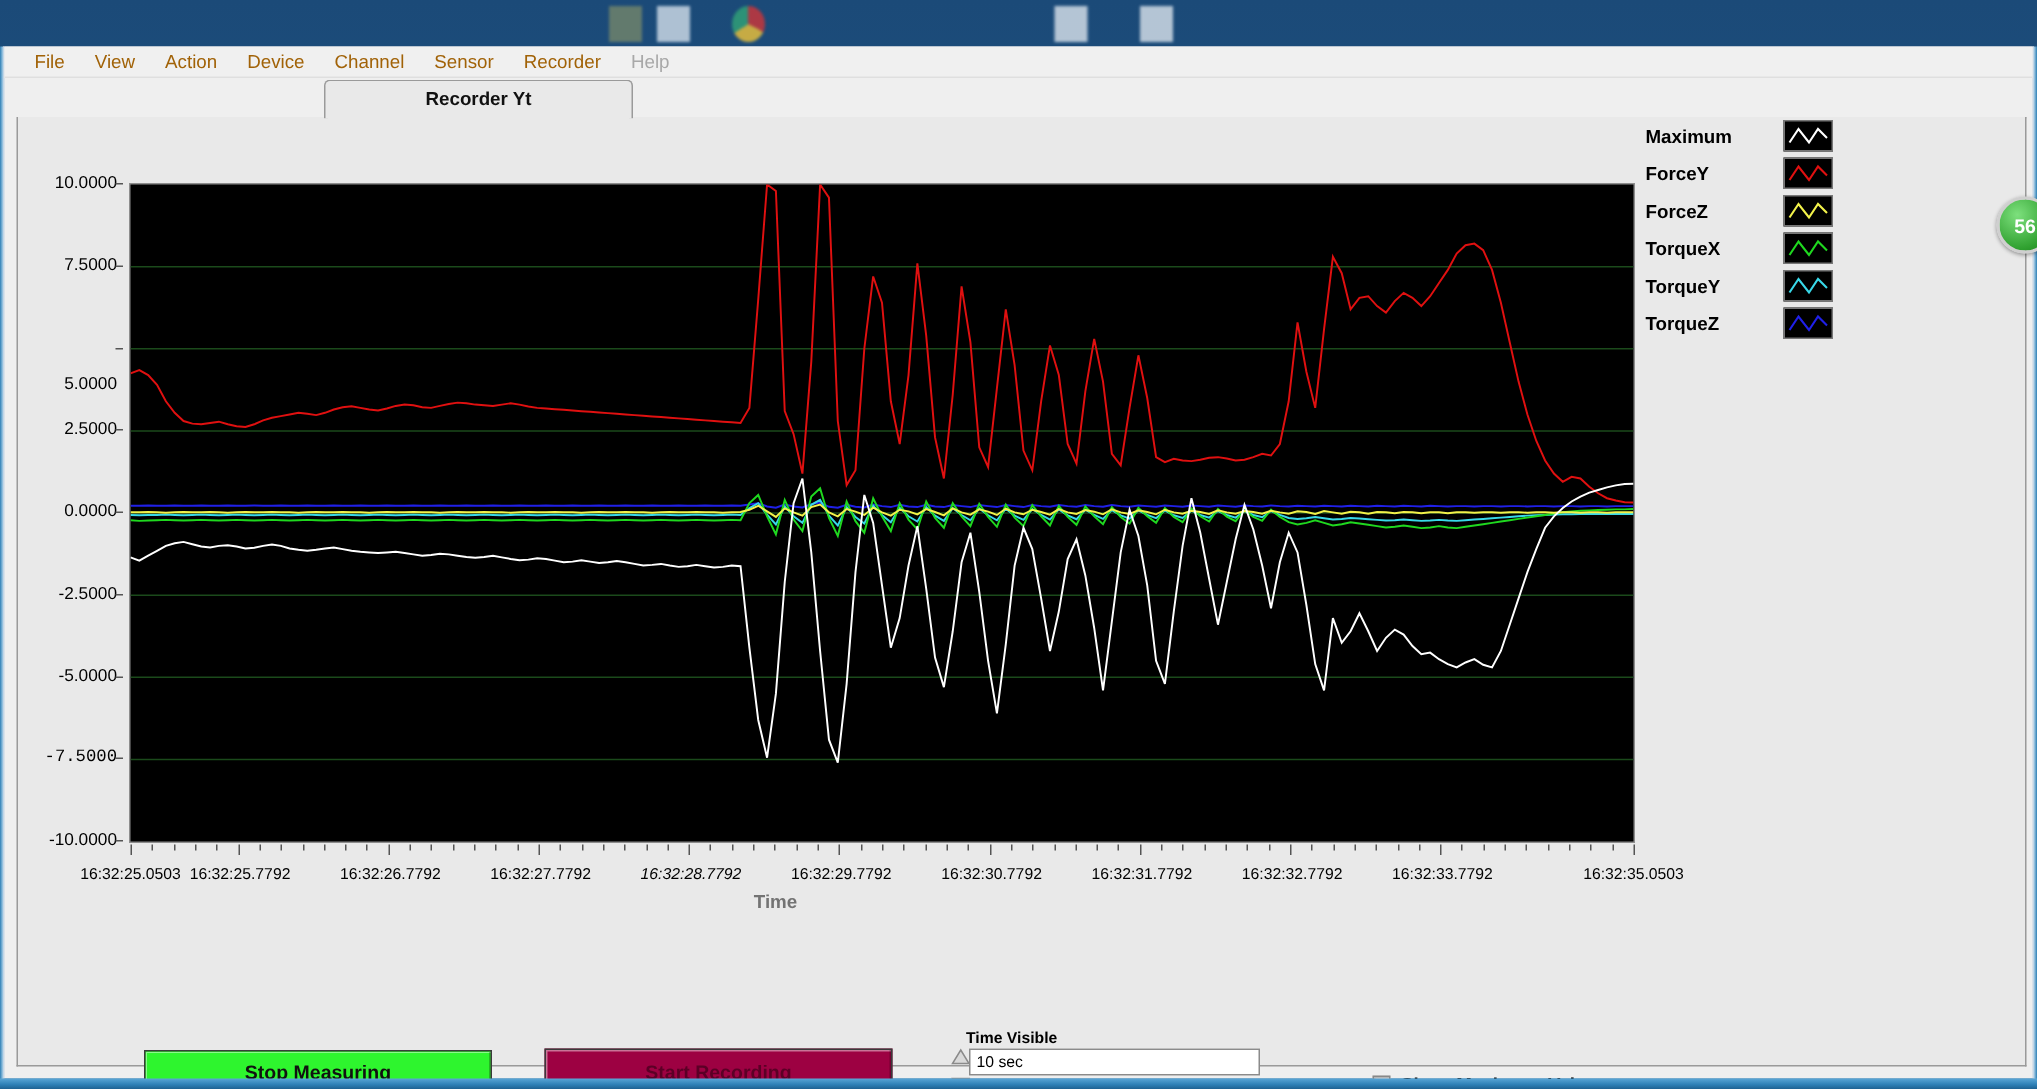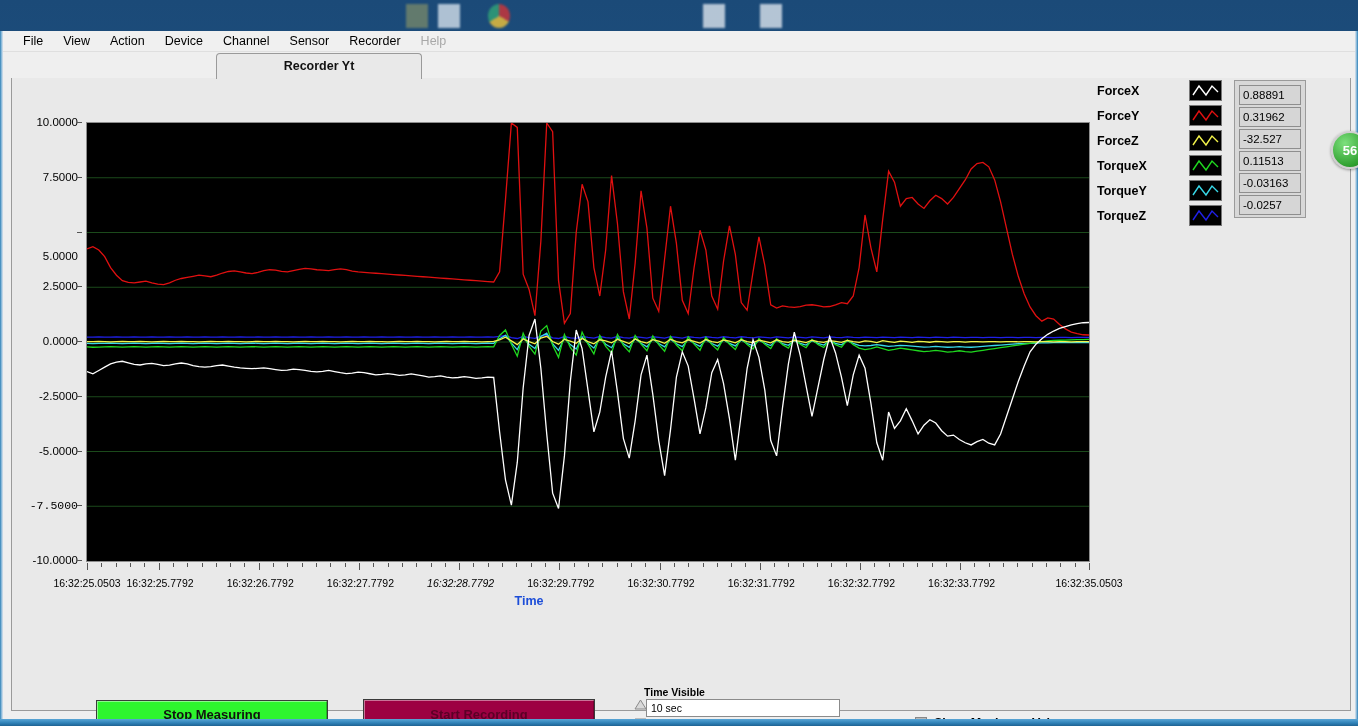--- a/index.html
+++ b/index.html
@@ -63,21 +63,21 @@
   
   #client {
     position:absolute; left:2px; top:31px; width:1354px; height:688px;
     background:#efefef; border-left:1px solid #c3d6e6; border-right:1px solid #c3d6e6;
   }
   #menubar {
     position:absolute; left:0; top:0; width:100%; height:21px;
     background:#f0f0f0; display:flex; align-items:center; padding-left:10px;
     border-bottom:1px solid #dfdfdf;
   }
-  .menu-item { font-size:12.5px; color:#000000; padding:2px 10px; cursor:default; }
+  .menu-item { font-size:12.5px; color:#a16207; padding:2px 10px; cursor:default; }
   .menu-item.disabled { color:#a8a8a8; }
 
   #tabstrip {
     position:absolute; left:8px; top:22px; width:1340px; height:26px;
   }
   .tab {
     position:absolute; top:0; height:26px; line-height:24px;
     font-size:12.5px; font-weight:bold; color:#111; text-align:center;
     border:1px solid #9a9a9a; border-bottom:none;
     border-radius:4px 4px 0 0;
@@ -113,22 +113,22 @@
   }
   .ytick { position:absolute; right:0; width:5px; height:1px; background:#555; }
   #xaxis { position:absolute; left:74px; top:485px; width:1006px; height:14px; }
   .xtick { position:absolute; top:0; width:1px; background:#555; }
   #xlabels { position:absolute; left:0; top:499px; width:1088px; height:18px; }
   .xlabel {
     position:absolute; font-size:10.5px; color:#000;
     transform:translateX(-50%); white-space:nowrap;
   }
   #xtitle {
-    position:absolute; left:12px; top:516px; width:1010px;
-    text-align:center; font-size:12.5px; font-weight:bold; color:#1d4ed8;
+    position:absolute; left:0; top:516px; width:1010px;
+    text-align:center; font-size:12.5px; font-weight:bold; color:#737373;
   }
 
   
   #legend { position:absolute; left:1085px; top:0; width:215px; height:160px; }
   .leg-row { position:absolute; left:0; height:25px; display:flex; align-items:center; }
   .leg-name { width:92px; font-size:12.5px; font-weight:bold; color:#000; }
   .leg-swatch {
     width:33px; height:21px; background:#000; border:1px solid #777;
     display:flex; align-items:center; justify-content:center;
   }
@@ -343,21 +343,21 @@
             <div class="xlabel" style="left: 749.246px;">16:32:31.7792</div>
             <div class="xlabel" style="left: 849.446px;">16:32:32.7792</div>
             <div class="xlabel" style="left: 949.646px;">16:32:33.7792</div>
             <div class="xlabel" style="left: 1077px;">16:32:35.0503</div>
           </div>
         <div id="xtitle">Time</div>
       </div>
 
       <div id="legend">
           <div class="leg-row" style="top: 0px;">
-            <div class="leg-name">ForceX</div>
+            <div class="leg-name">Maximum</div>
             <div class="leg-swatch">
               <svg width="29" height="15">
                 <polyline points="2,12 8,3 15,12 21,3 27,9" fill="none" stroke="#ffffff" stroke-width="1.4"></polyline>
               </svg>
             </div>
           </div>
           <div class="leg-row" style="top: 25px;">
             <div class="leg-name">ForceY</div>
             <div class="leg-swatch">
               <svg width="29" height="15">
@@ -392,28 +392,20 @@
           <div class="leg-row" style="top: 125px;">
             <div class="leg-name">TorqueZ</div>
             <div class="leg-swatch">
               <svg width="29" height="15">
                 <polyline points="2,12 8,3 15,12 21,3 27,9" fill="none" stroke="#2020e8" stroke-width="1.4"></polyline>
               </svg>
             </div>
           </div>
         </div>
 
-      <div id="valbox">
-          <div class="valfield" style="top: 4px;">0.88891</div>
-          <div class="valfield" style="top: 26px;">0.31962</div>
-          <div class="valfield" style="top: 48px;">-32.527</div>
-          <div class="valfield" style="top: 70px;">0.11513</div>
-          <div class="valfield" style="top: 92px;">-0.03163</div>
-          <div class="valfield" style="top: 114px;">-0.0257</div>
-        </div>
 
       <div class="btn" id="btn-stop">Stop Measuring</div>
 
       <div class="btn" id="btn-start">Start Recording</div>
 
       <div id="timevis">
         <div id="timevis-label">Time Visible</div>
         <div class="spin" style="top:12px;">
           <svg width="13" height="13">
               <polygon points="6.5,2 12,11 1,11" fill="#d9d9d9" stroke="#8a8a8a" stroke-width="1"></polygon>

